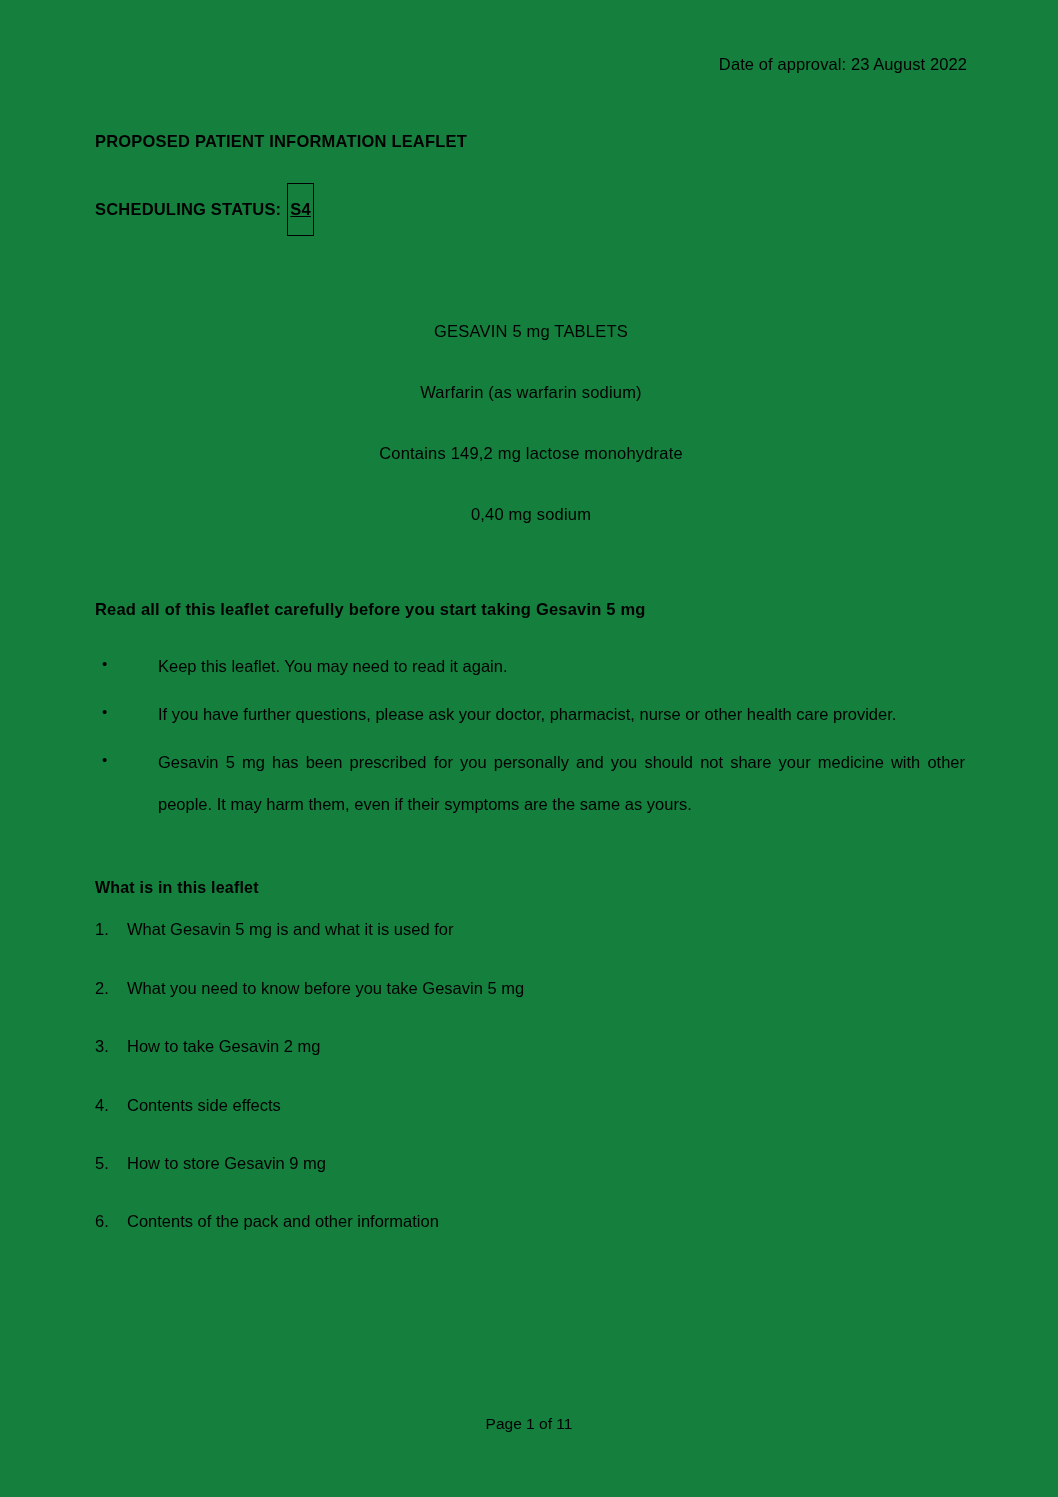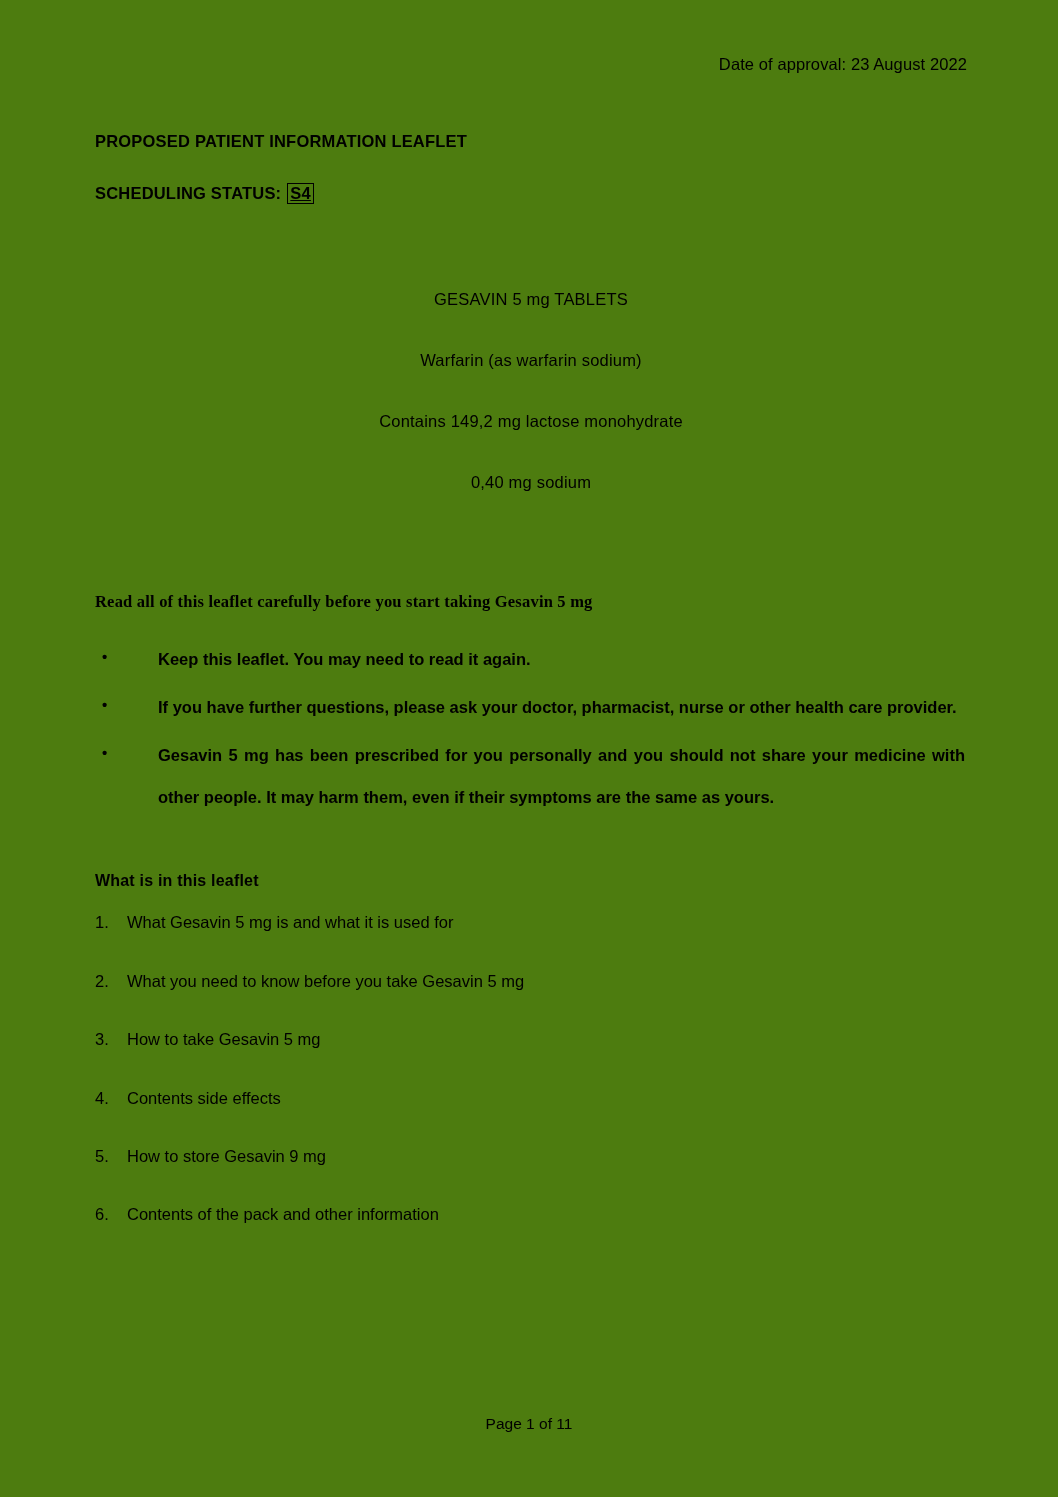--- a/index.html
+++ b/index.html
@@ -9,21 +9,21 @@
   }
   body {
     font-family: "Liberation Sans", sans-serif;
     color: #000000;
   }
   .page {
     position: relative;
     width: 1058px;
     height: 1497px;
     margin: 0 auto;
-    background: #4d7c0f;
+    background: #15803d;
     box-sizing: border-box;
     overflow: hidden;
   }
   .content {
     position: absolute;
     left: 95px;
     top: 0;
     width: 872px;
   }
   .approval-date {
@@ -43,51 +43,49 @@
     font-size: 16.5px;
     font-weight: bold;
     letter-spacing: 0.2px;
   }
   .scheduling .label {
     font-weight: bold;
   }
   .sched-box {
     display: inline-block;
     border: 1px solid #000;
-    padding: 0 2px;
+    padding: 16px 2px;
     margin-left: 6px;
     font-weight: bold;
     line-height: 1.15;
     text-decoration: underline;
   }
   .product-block {
     text-align: center;
     margin-top: 86px;
   }
   .product-line {
     font-weight: normal;
     font-size: 16.5px;
     margin-bottom: 42px;
     letter-spacing: 0.2px;
   }
   .product-line.last {
     margin-bottom: 0;
   }
   .read-heading {
-    margin-top: 100px;
+    margin-top: 76px;
     font-weight: bold;
     font-size: 16.5px;
     letter-spacing: 0.2px;
-    font-family: Liberation Serif, serif;
   }
   ul.bullets {
     list-style: none;
     margin: 26px 0 0 0;
     padding: 0;
-    font-weight: bold;
   }
   ul.bullets li {
     position: relative;
     padding-left: 63px;
     font-size: 16.5px;
     line-height: 2.55;
     text-align: justify;
     margin-bottom: 6px;
     padding-right: 2px;
   }
@@ -165,21 +163,21 @@
       <li>
         <span class="num">1.</span>
         <span>What Gesavin 5 mg is and what it is used for</span>
       </li>
       <li>
         <span class="num">2.</span>
         <span>What you need to know before you take Gesavin 5 mg</span>
       </li>
       <li>
         <span class="num">3.</span>
-        <span>How to take Gesavin 5 mg</span>
+        <span>How to take Gesavin 2 mg</span>
       </li>
       <li>
         <span class="num">4.</span>
         <span>Contents side effects</span>
       </li>
       <li>
         <span class="num">5.</span>
         <span>How to store Gesavin 9 mg</span>
       </li>
       <li>

